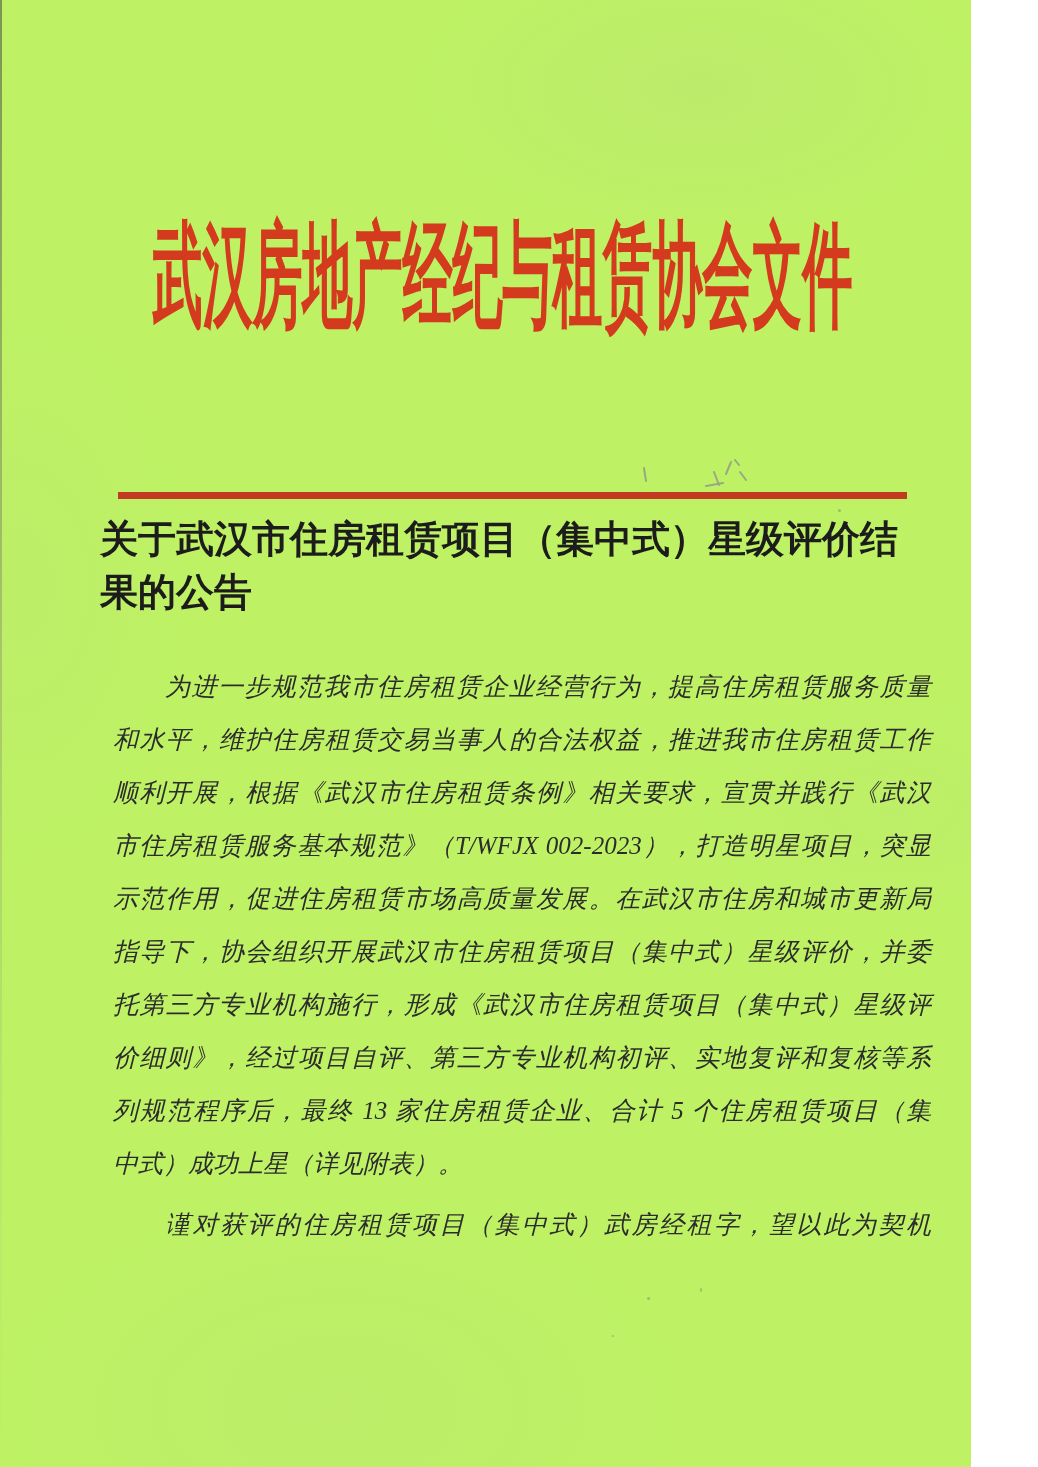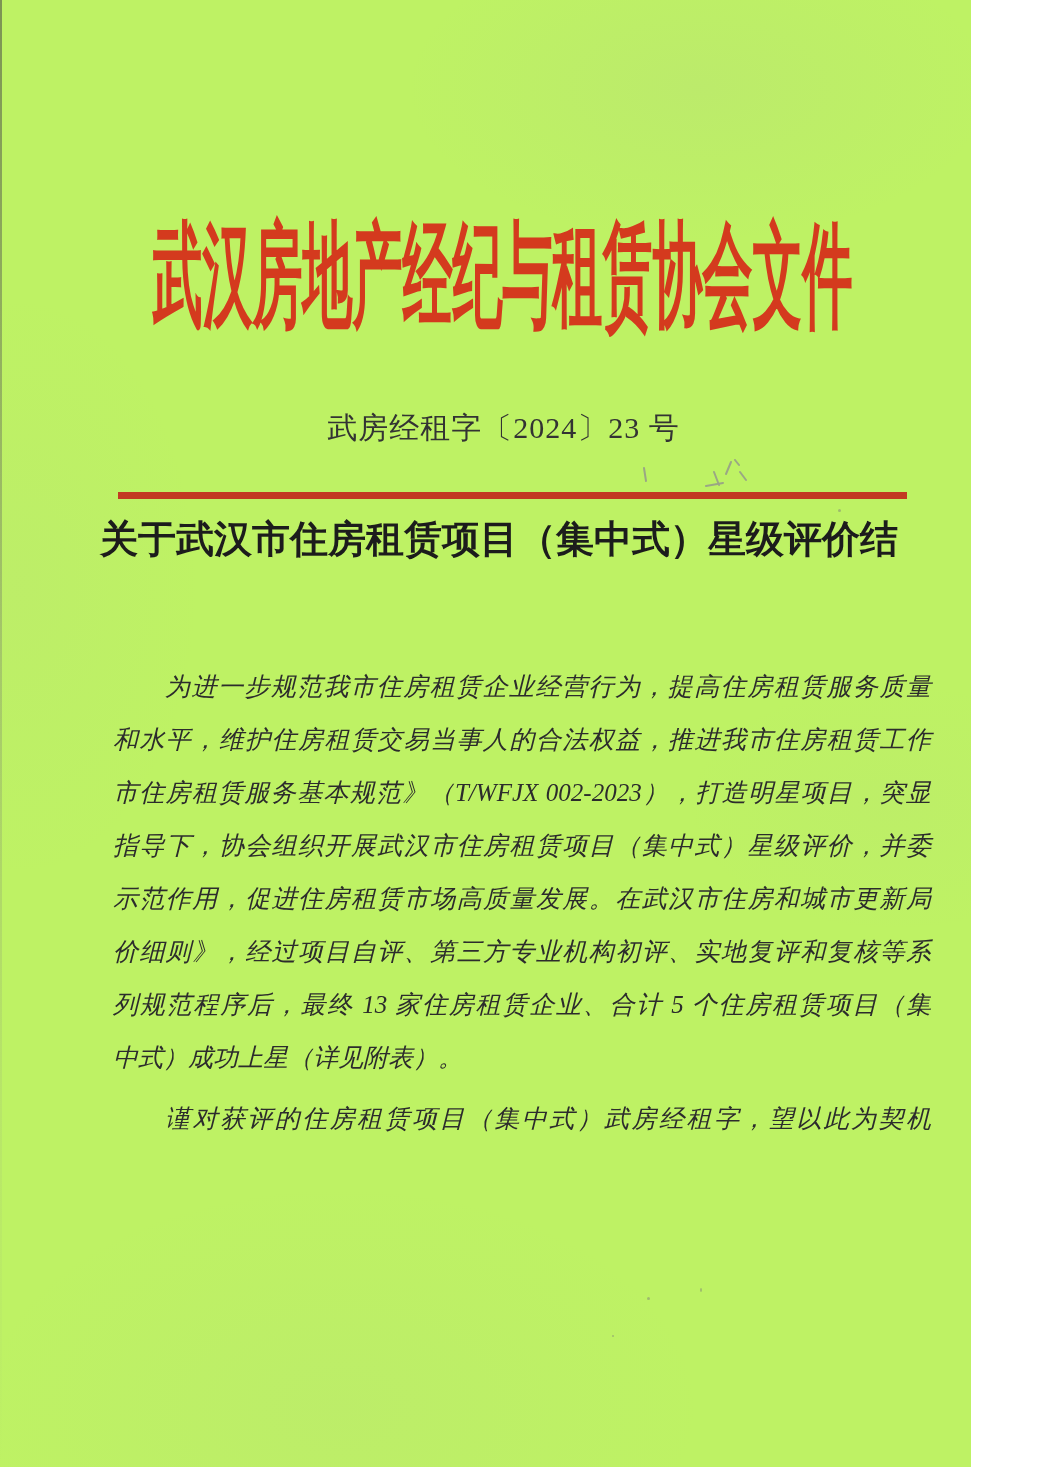--- a/index.html
+++ b/index.html
@@ -106,45 +106,47 @@
 </style>
 </head>
 <body>
 
 <div class="page">
 
   <div class="edge-line"></div>
 
   <div class="org-title">武汉房地产经纪与租赁协会文件</div>
 
-  <div class="doc-number">武房经租字〔2024〕23 号</div>
 
   <svg class="pencil-mark" viewBox="0 0 140 44">
     <g fill="none" stroke="#8f8f8f" stroke-width="2" stroke-linecap="round">
       <path d="M8 16 l2 13"></path>
       <path d="M70 34 l17 -3"></path>
       <path d="M78 20 l5 13"></path>
       <path d="M95 10 l-5 12"></path>
       <path d="M99 8 l4 5"></path>
       <path d="M104 20 l6 8"></path>
     </g>
   </svg>
 
   <div class="red-rule"></div>
 
   <div class="doc-title">
     <div class="title-line">关于武汉市住房租赁项目（集中式）星级评价结</div>
+    <div class="title-line">果的公告</div>
   </div>
 
   <div class="body-text">
     <div class="body-line indent">为进一步规范我市住房租赁企业经营行为，提高住房租赁服务质量</div>
     <div class="body-line">和水平，维护住房租赁交易当事人的合法权益，推进我市住房租赁工作</div>
+    <div class="body-line">顺利开展，根据《武汉市住房租赁条例》相关要求，宣贯并践行《武汉</div>
     <div class="body-line">市住房租赁服务基本规范》（T/WFJX 002-2023），打造明星项目，突显</div>
+    <div class="body-line">示范作用，促进住房租赁市场高质量发展。在武汉市住房和城市更新局</div>
     <div class="body-line">指导下，协会组织开展武汉市住房租赁项目（集中式）星级评价，并委</div>
-    <div class="body-line">示范作用，促进住房租赁市场高质量发展。在武汉市住房和城市更新局</div>
+    <div class="body-line">托第三方专业机构施行，形成《武汉市住房租赁项目（集中式）星级评</div>
     <div class="body-line">价细则》，经过项目自评、第三方专业机构初评、实地复评和复核等系</div>
     <div class="body-line">列规范程序后，最终 13 家住房租赁企业、合计 5 个住房租赁项目（集</div>
     <div class="body-line no-just">中式）成功上星（详见附表）。</div>
     <div class="body-line indent para-gap">谨对获评的住房租赁项目（集中式）武房经租字，望以此为契机</div>
   </div>
 
   <div class="speck" style="left:647px; top:1297px; width:3px; height:3px;"></div>
   <div class="speck" style="left:700px; top:1288px; width:2px; height:4px;"></div>
   <div class="speck" style="left:838px; top:509px; width:3px; height:3px;"></div>
   <div class="speck" style="left:612px; top:1335px; width:2px; height:2px;"></div>

